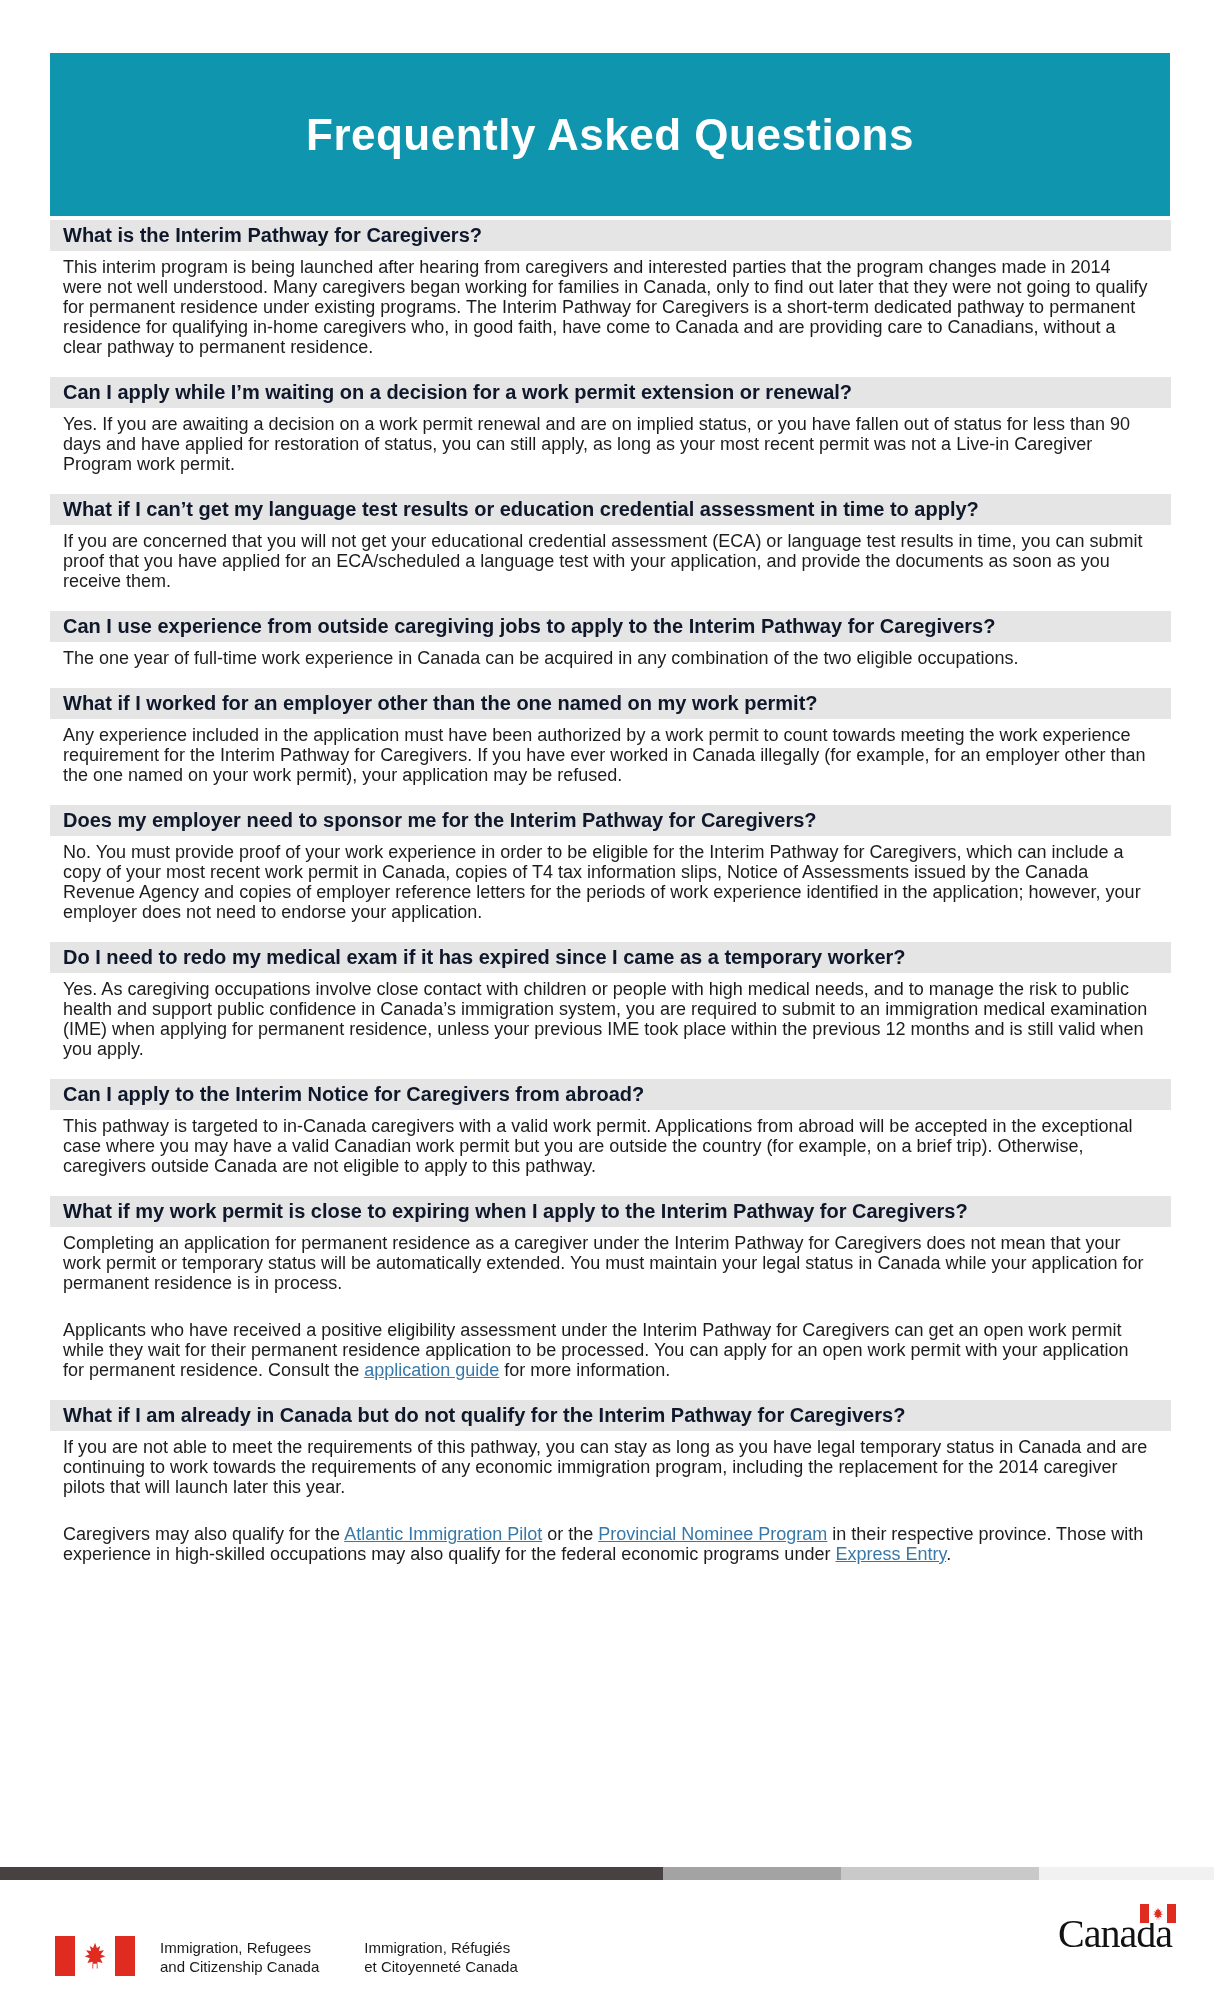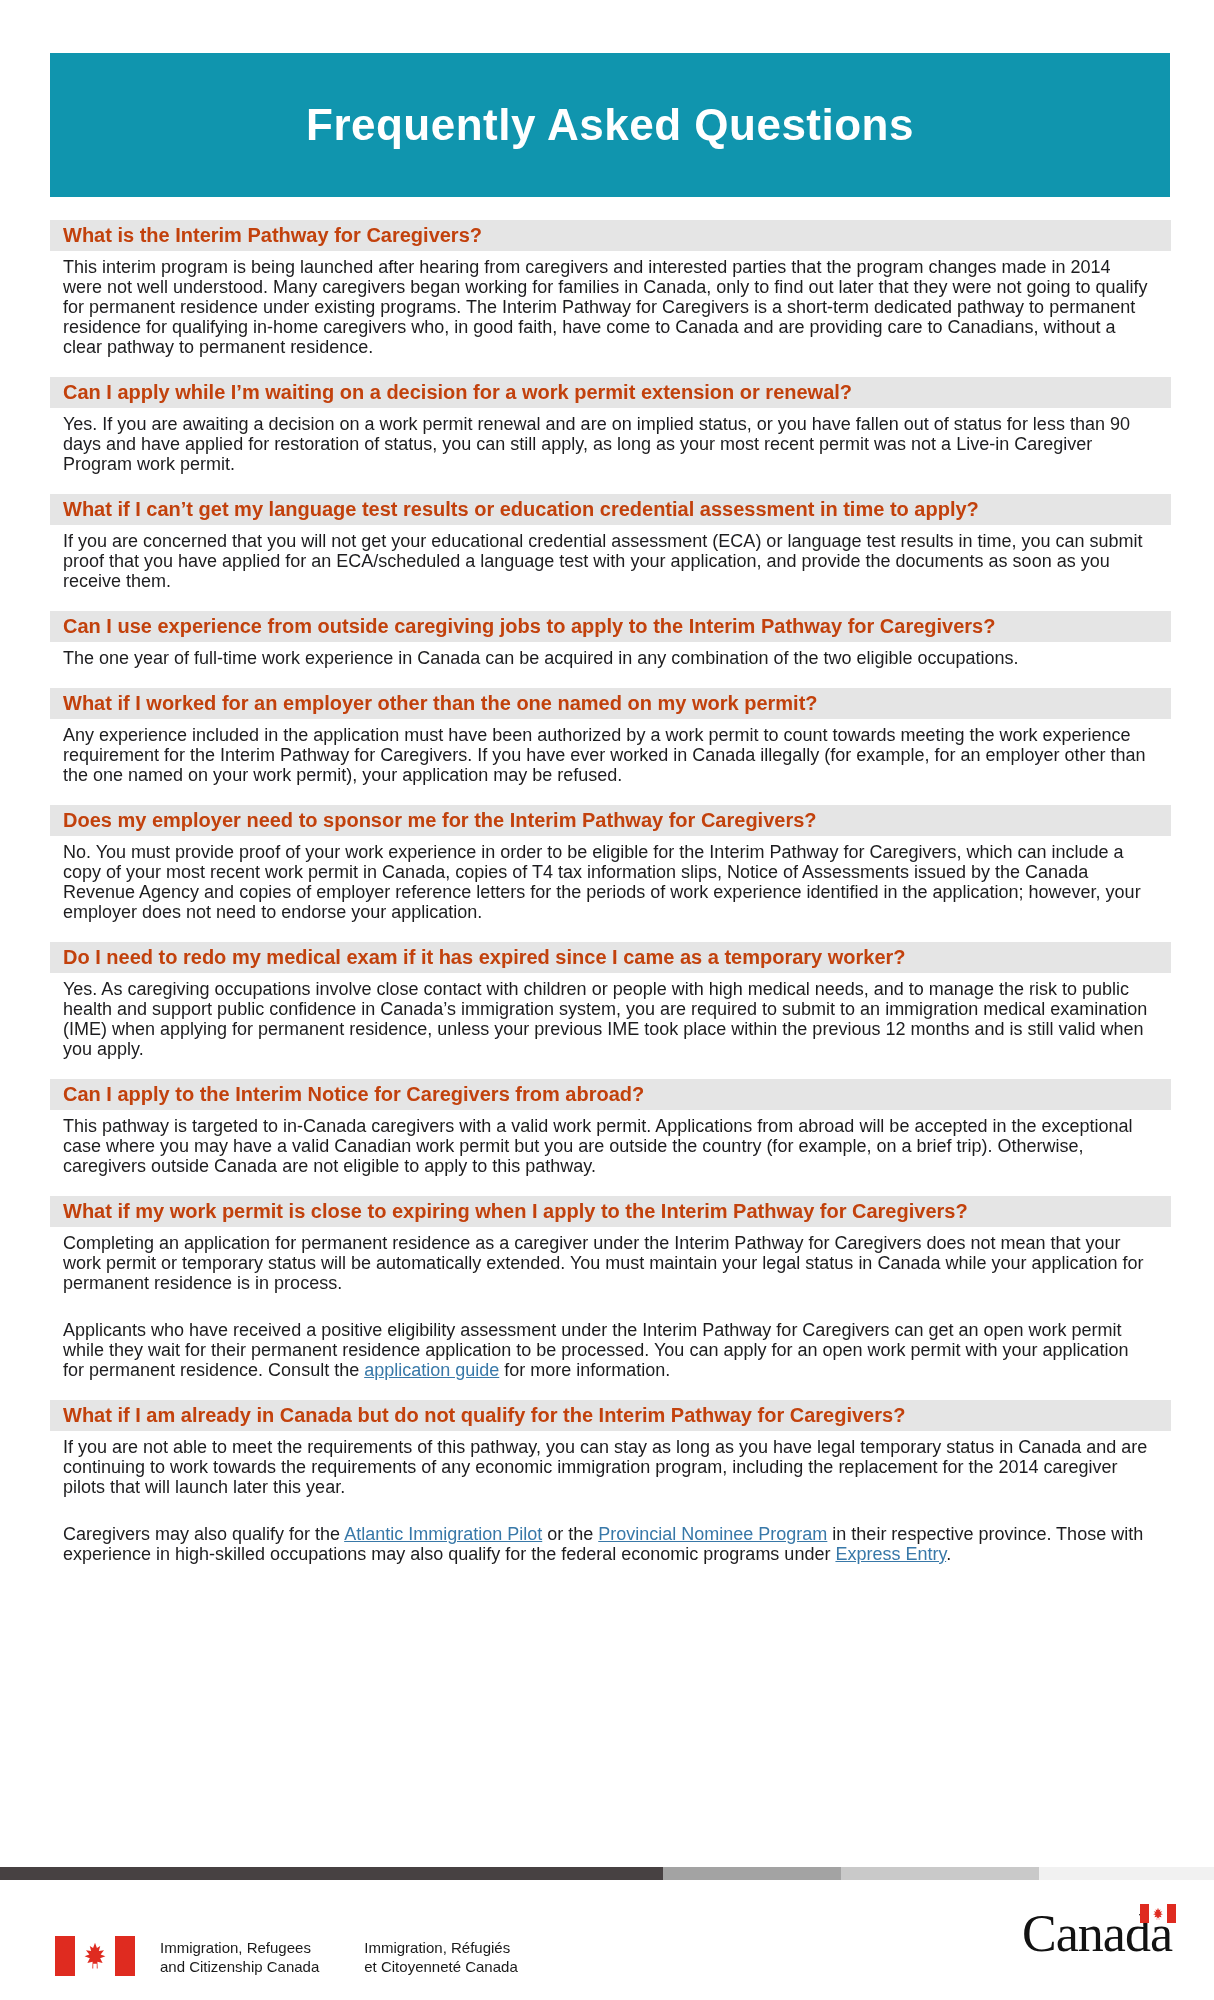--- a/index.html
+++ b/index.html
@@ -10,36 +10,36 @@
     --flag-red:#df2b20;
   }
   *{box-sizing:border-box;}
   html,body{margin:0;padding:0;}
   body{
     width:1214px;height:2000px;position:relative;background:#ffffff;
     font-family:"Liberation Sans","DejaVu Sans",sans-serif;
     color:var(--body-text);overflow:hidden;
   }
   .banner{
-    position:absolute;left:50px;top:53px;width:1120px;height:144px;
+    position:absolute;left:50px;top:53px;width:1120px;height:163px;
     background:var(--banner-bg);
     display:flex;align-items:center;justify-content:center;
   }
   .banner h1{
     margin:0;color:#ffffff;font-size:44px;font-weight:bold;letter-spacing:0.5px;
   }
   .faq{
     position:absolute;left:50px;top:218px;width:1121px;
   }
   .faq-item{margin-top:20px;}
   .faq-item:first-child{margin-top:2px;}
   .q-bar{
     background:var(--question-bg);
     padding:4px 10px 4px 13px;
-    font-size:20px;font-weight:bold;color:#c2410c;line-height:23px;
+    font-size:20px;font-weight:bold;color:#0f172a;line-height:23px;
   }
   .answer{padding-left:13px;width:1100px;}
   .answer p{
     margin:6px 0 0 0;width:1087px;
     font-size:18px;line-height:20px;color:var(--body-text);
   }
   .answer p + p{margin-top:27px;}
   .answer a{
     color:var(--link);cursor:pointer;
   }
@@ -58,21 +58,21 @@
   .flag .field{width:40px;height:100%;background:#ffffff;display:flex;align-items:center;justify-content:center;}
   .flag svg{width:30px;height:30px;display:block;}
   .dept{
     font-size:15px;line-height:19px;color:#1a1a1a;margin-top:2px;
   }
   .dept.en{margin-left:25px;}
   .dept.fr{margin-left:45px;}
   .wordmark{
     position:absolute;right:42px;top:1908px;
     font-family:"Liberation Serif","DejaVu Serif",serif;
-    font-size:52px;color:#121212;letter-spacing:-1px;line-height:52px;
+    font-size:40px;color:#121212;letter-spacing:-1px;line-height:52px;
   }
   .wordmark .mini-flag{
     position:absolute;right:-4px;top:-4px;width:36px;height:19px;display:flex;
   }
   .mini-flag .bar{width:9px;height:100%;background:var(--flag-red);}
   .mini-flag .field{width:18px;height:100%;background:#ffffff;display:flex;align-items:center;justify-content:center;}
   .mini-flag svg{width:14px;height:14px;display:block;}
 </style>
 </head>
 <body>

